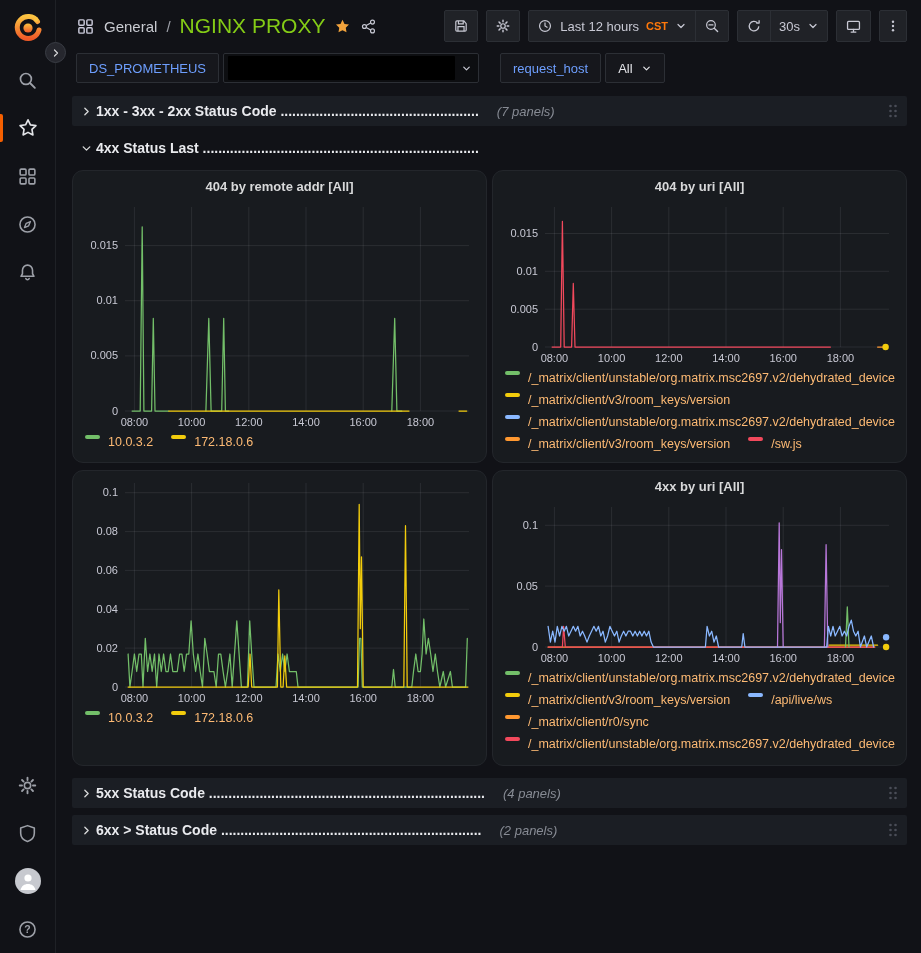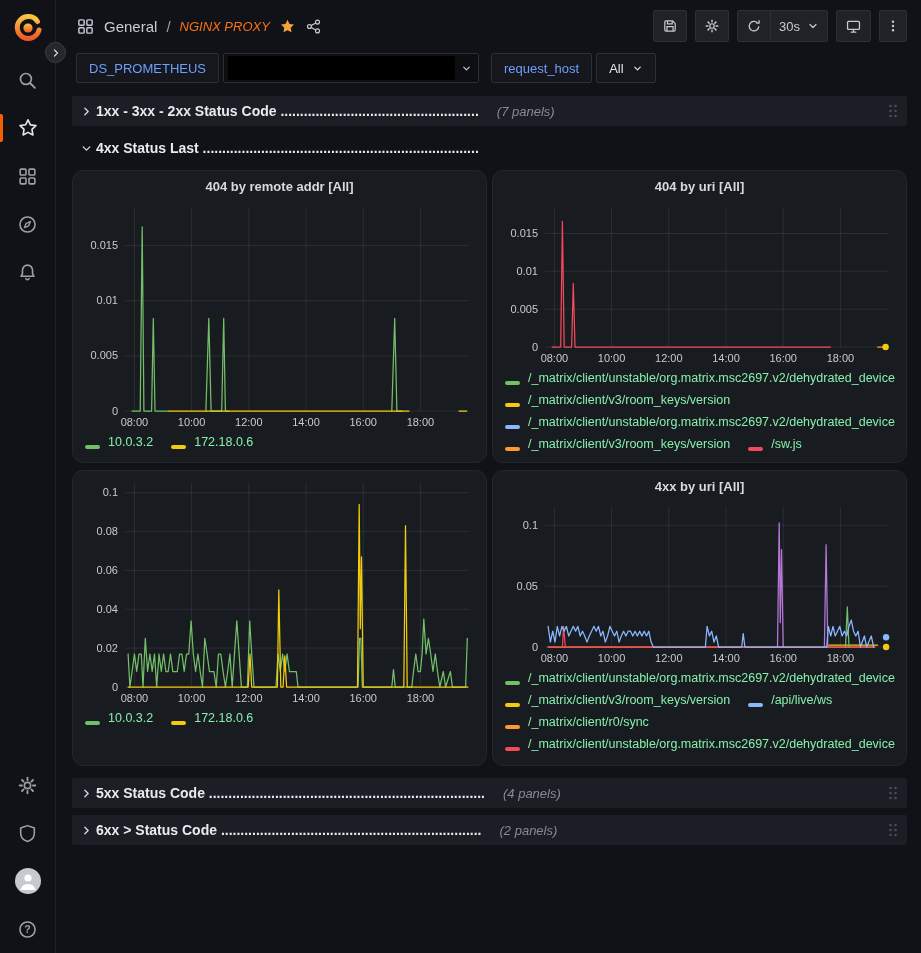--- a/index.html
+++ b/index.html
@@ -15,30 +15,30 @@
   .nav-bottom { margin-top:auto; }
   .expand-btn { position:absolute; left:45px; top:42px; width:21px; height:21px; border-radius:50%; background:#26272e; border:1px solid #3a3d45; color:#d8d9da; display:flex; align-items:center; justify-content:center; z-index:5; cursor:pointer; }
   .avatar-circle { width:26px; height:26px; border-radius:50%; background:#c7c9cf; display:flex; align-items:center; justify-content:center; overflow:hidden; }
 
   
   .main { flex:1; display:flex; flex-direction:column; min-width:0; }
   .topbar { height:52px; display:flex; align-items:center; justify-content:space-between; padding:0 14px 0 20px;gap:20px; }
   .breadcrumb { display:flex; align-items:center; gap:9px; }
   .crumb-section { font-size:15px; color:#c9cbd1; cursor:pointer; }
   .crumb-sep { font-size:15px; color:#9da0a8; }
-  .crumb-title { font-size:13px; color:#f97316; cursor:pointer;font-style:italic; }
+  .crumb-title { font-size:21px; color:#84cc16; cursor:pointer; }
   .actions { display:flex; align-items:center; gap:8px; }
   .btn-group { display:flex; align-items:stretch; background:#202227; border:1px solid #2c2f35; border-radius:2px; height:32px; }
   .tbtn { display:flex; align-items:center; gap:7px; padding:0 8px; color:#c8c9d4; font-size:13px; cursor:pointer; background:transparent; border:none; }
   .tbtn + .tbtn { border-left:1px solid #2c2f35; }
   .tz { color:#ff780a; font-size:11px; font-weight:700; }
   .kebab-btn { padding:0 5px; }
 
   
-  .var-row { height:38px; display:flex; align-items:center; padding:0 14px 6px 20px; gap:12px; }
+  .var-row { height:38px; display:flex; align-items:center; padding:0 14px 6px 20px; gap:21px; }
   .var-group { display:flex; align-items:center; gap:4px; }
   .pill { height:30px; display:flex; align-items:center; padding:0 12px; background:#16171c; border:1px solid #2c2f35; border-radius:2px; font-size:13px; cursor:pointer; }
   .pill.lbl { color:#6e9fff; font-weight:500; }
   .pill.val { color:#e3e4e8; gap:8px; }
   .var-select { width:256px; height:30px; display:flex; align-items:center; background:#0d0e11; border:1px solid #2c2f35; border-radius:2px; padding:0 6px 0 4px; cursor:pointer; }
   .redacted { flex:1; height:24px; background:#000; border-radius:1px; }
   .caret { color:#c8c9d4; margin-left:6px; display:flex; }
 
   
   .content { flex:1; padding:6px 14px 0 16px; overflow:hidden; }
@@ -50,21 +50,21 @@
   .row-handle { margin-left:auto; color:#4a4d57; display:flex; cursor:grab; }
   .row-exp-header { height:28px; display:flex; align-items:center; padding:0 8px 0 4px; margin-top:8px; cursor:pointer; }
 
   
   .panel-grid { display:grid; grid-template-columns:1fr 1fr; grid-template-rows:293px 296px; gap:7px 5px; margin-top:8px; }
   .panel { background:#181b1f; border:1px solid #23262b; border-radius:11px; padding:4px 8px 0 8px; display:flex; flex-direction:column; overflow:hidden; }
   .panel-title { font-size:13px; font-weight:700; color:#d8d9da; text-align:center; line-height:24px; height:24px; cursor:pointer; white-space:nowrap; }
   svg.chart { display:block; width:100%; flex:0 0 auto; }
   svg.chart text { font-family:"Liberation Sans",sans-serif; font-size:11px; fill:#c8c9d4; }
   .legend { flex:1; display:flex; flex-wrap:wrap; align-content:flex-start; column-gap:18px; row-gap:8px; padding:4px 0 0 4px; overflow:hidden; }
-  .legend-item { display:flex; align-items:flex-end; gap:8px; font-size:12.5px; color:#86efac; white-space:nowrap; cursor:pointer; }
+  .legend-item { display:flex; align-items:flex-start; gap:8px; font-size:12.5px; color:#fdba74; white-space:nowrap; cursor:pointer; }
   .swatch { width:15px; height:4px; border-radius:2px; flex:0 0 15px; }
 
   .footer-rows { margin-top:12px; display:flex; flex-direction:column; gap:7px; }
 </style>
 </head>
 <body>
 
 <div class="app">
 
   <nav class="sidebar">
@@ -190,20 +190,40 @@
               </svg>
           </button>
         </div>
         <div class="btn-group">
           <button class="tbtn">
             <svg width="16" height="16" viewBox="0 0 20 20">
                 <circle cx="10" cy="10" r="2.8" fill="none" stroke="currentColor" stroke-width="1.5"></circle>
                 <g stroke="currentColor" stroke-width="1.8" stroke-linecap="round">
                   <path d="M10 2.8v2M10 15.2v2M2.8 10h2M15.2 10h2M5 5l1.4 1.4M13.6 13.6L15 15M15 5l-1.4 1.4M6.4 13.6L5 15"></path>
                 </g>
+              </svg>
+          </button>
+        </div>
+        <div class="btn-group">
+          <button class="tbtn">
+            <svg width="16" height="16" viewBox="0 0 20 20">
+                <circle cx="10" cy="10" r="6.8" fill="none" stroke="currentColor" stroke-width="1.5"></circle>
+                <path d="M10 6.2V10l2.6 1.6" fill="none" stroke="currentColor" stroke-width="1.5" stroke-linecap="round"></path>
+              </svg>
+            <span>Last 12 hours</span>
+            <span class="tz">CST</span>
+            <svg width="12" height="12" viewBox="0 0 20 20">
+                <path d="M5 7.5l5 5 5-5" fill="none" stroke="currentColor" stroke-width="2" stroke-linecap="round" stroke-linejoin="round"></path>
+              </svg>
+          </button>
+          <button class="tbtn">
+            <svg width="16" height="16" viewBox="0 0 20 20">
+                <circle cx="8.7" cy="8.7" r="5.4" fill="none" stroke="currentColor" stroke-width="1.5"></circle>
+                <path d="M12.8 12.8L17 17" stroke="currentColor" stroke-width="1.7" stroke-linecap="round"></path>
+                <path d="M6.2 8.7h5" stroke="currentColor" stroke-width="1.5" stroke-linecap="round"></path>
               </svg>
           </button>
         </div>
         <div class="btn-group">
           <button class="tbtn">
             <svg width="16" height="16" viewBox="0 0 20 20">
                 <path d="M16 10.5a6 6 0 1 1-1.8-4.6" fill="none" stroke="currentColor" stroke-width="1.6"></path>
                 <path d="M16.4 2.8v3.6h-3.6" fill="none" stroke="currentColor" stroke-width="1.6" stroke-linejoin="round"></path>
               </svg>
           </button>

